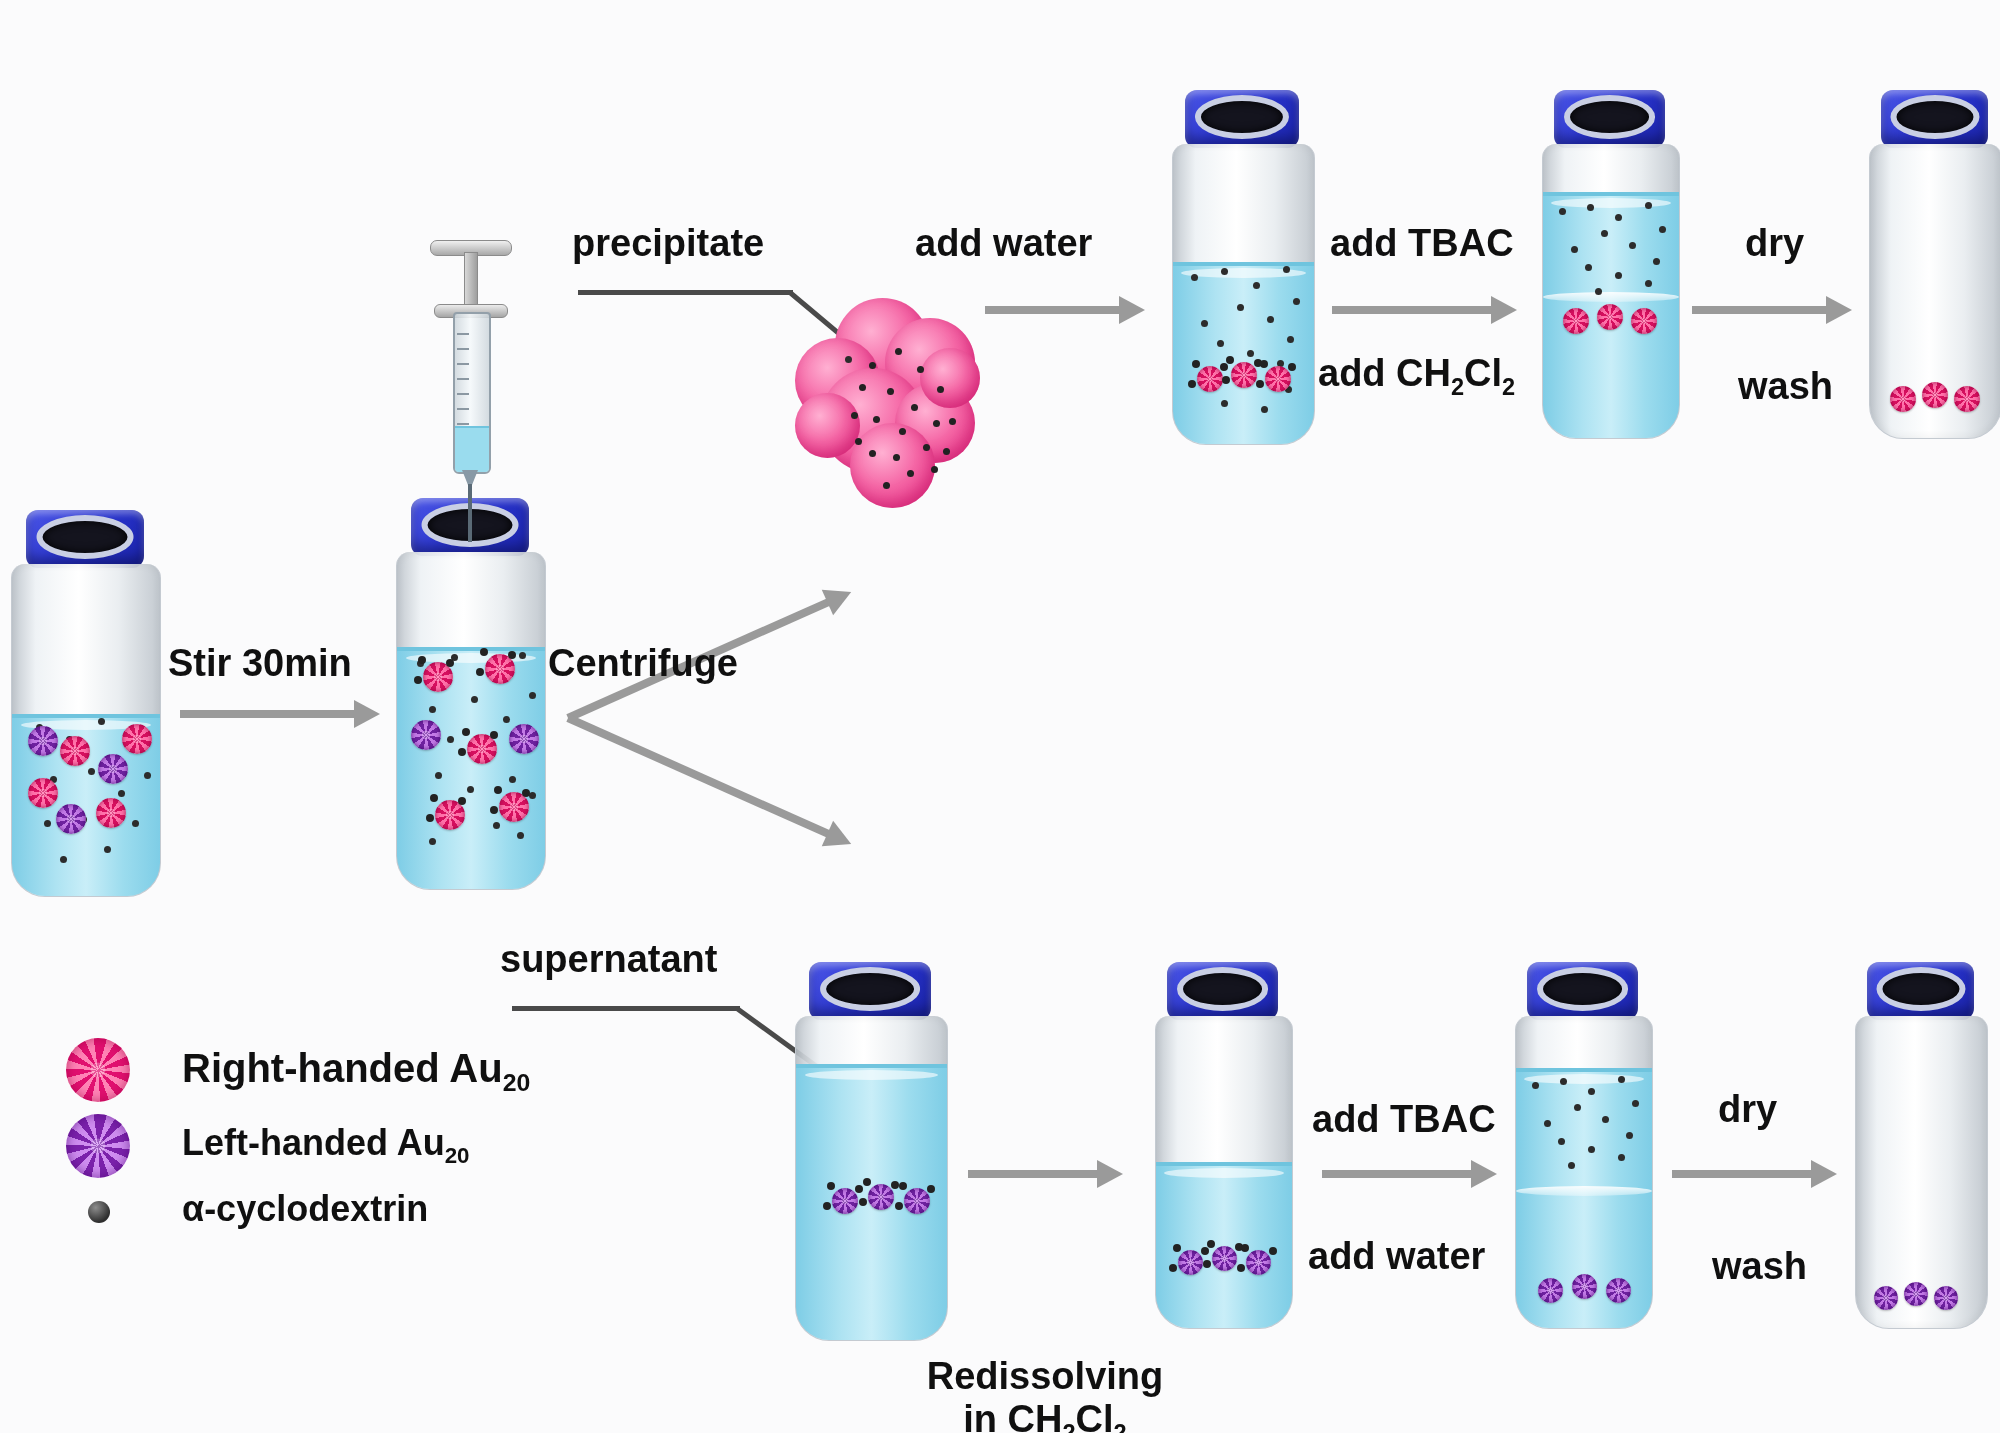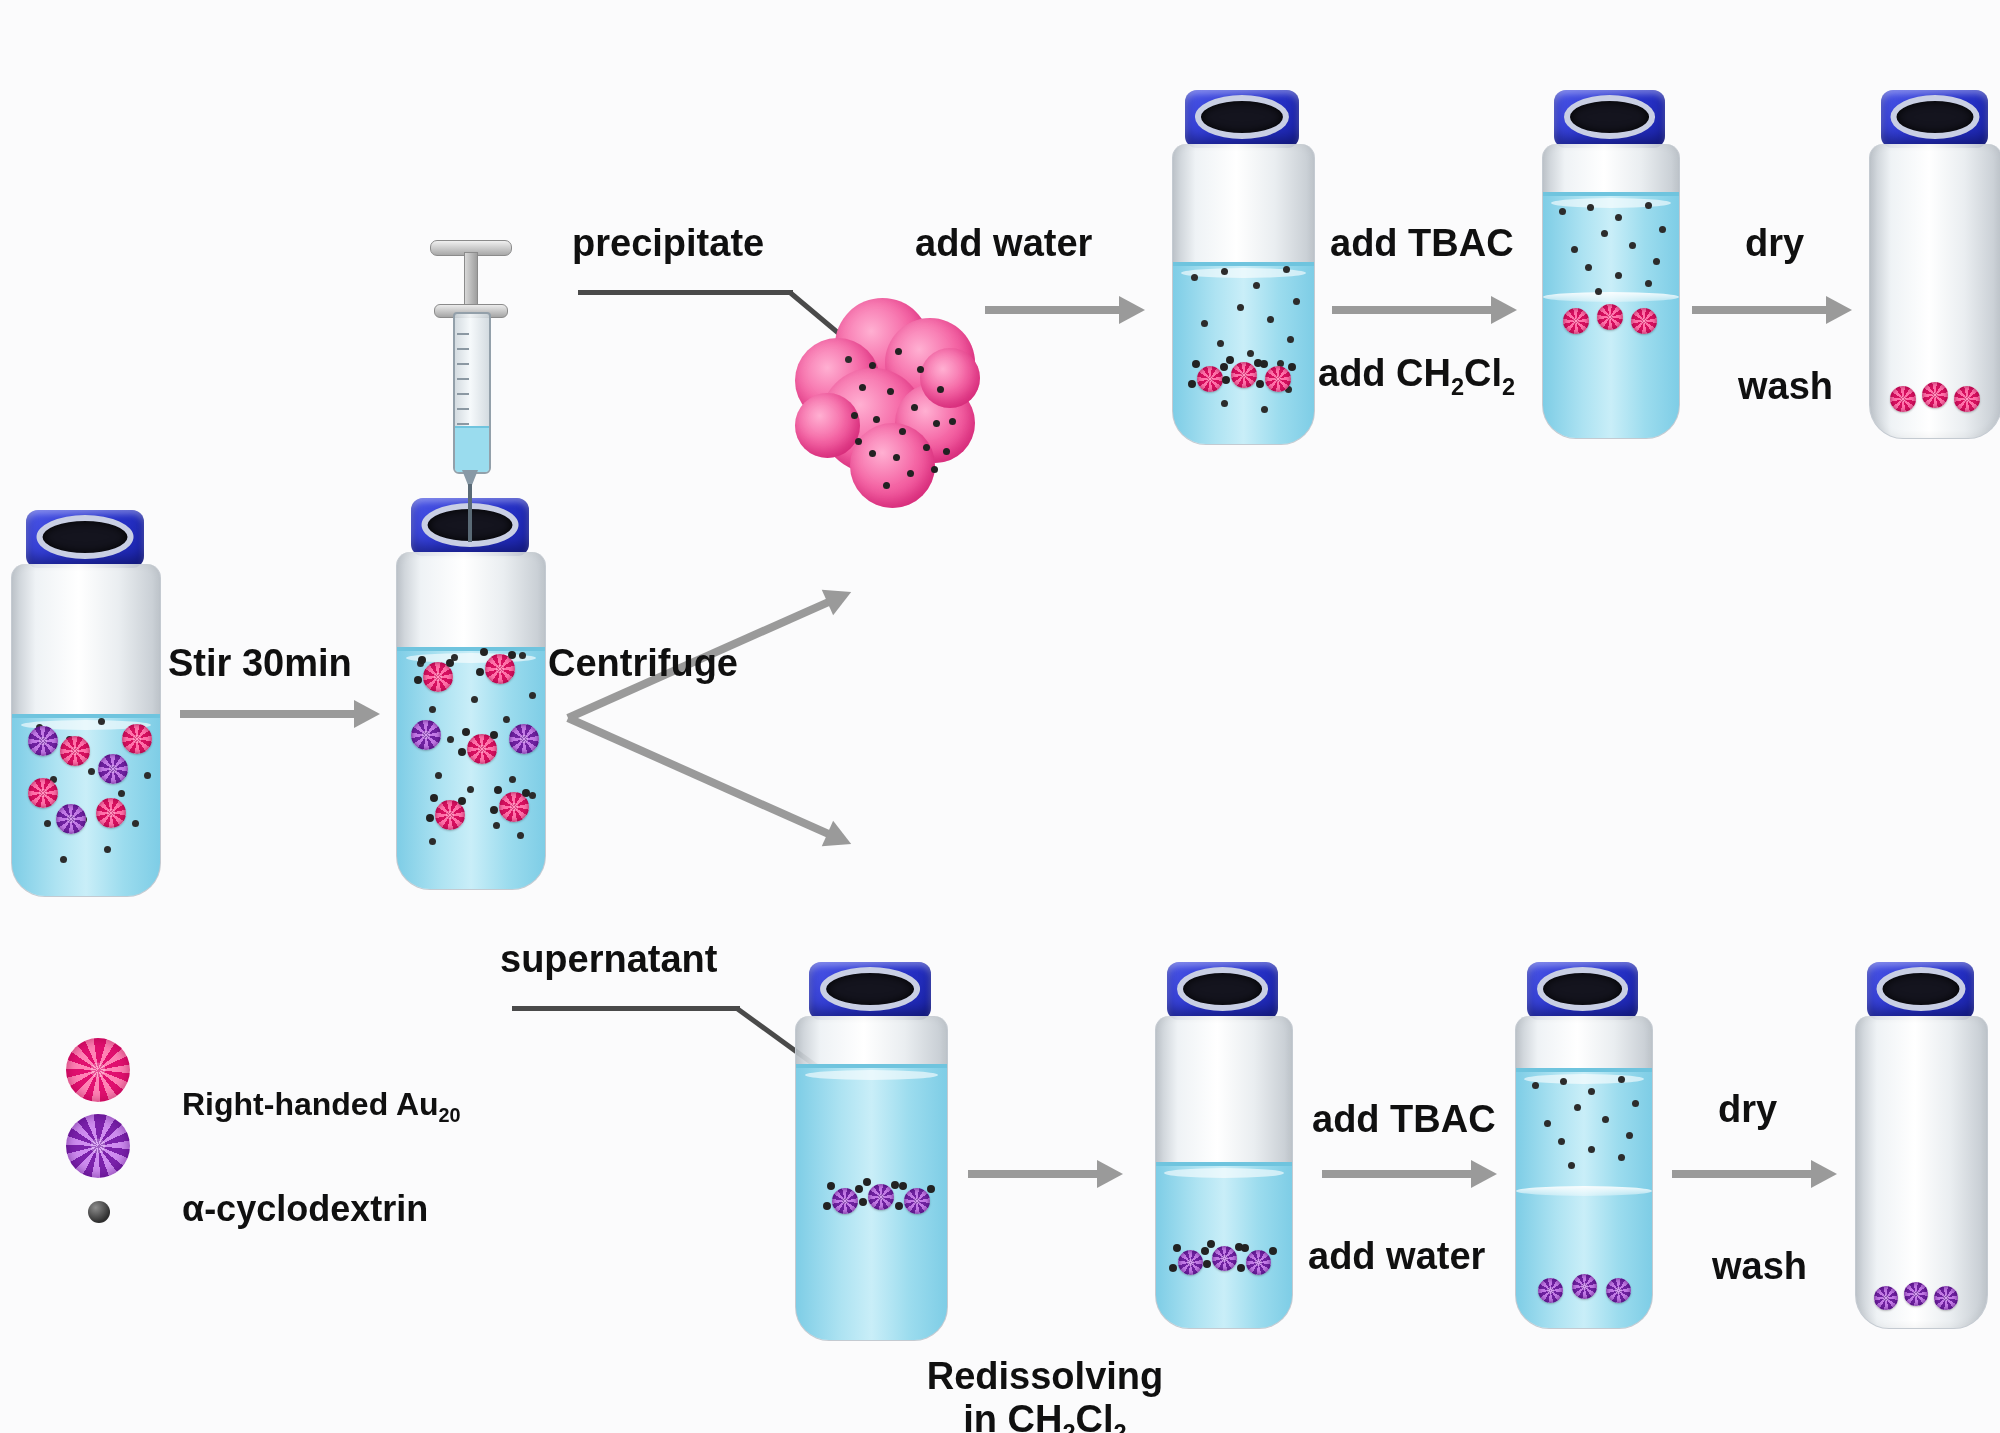--- a/index.html
+++ b/index.html
@@ -254,20 +254,21 @@
   <div class="vial" style="left:1848px; top:962px; width:145px; height:372px;">
     <div class="cap" style="left:19px; width:107px;"></div>
     <div class="vbody" style="left:7px; top:54px; width:131px; height:312px;">
       <b class="p pu" style="left:18px; top:270px; width:24px; height:24px;"></b>
       <b class="p pu" style="left:48px; top:266px; width:24px; height:24px;"></b>
       <b class="p pu" style="left:78px; top:270px; width:24px; height:24px;"></b>
     </div>
   </div>
 
   <div class="swirl pk" style="left:66px; top:1038px; width:64px; height:64px;"></div>
-  <span class="lbl" style="left:182px; top:1046px; font-size:32px;margin-top:40px;"><span>Right-handed Au</span><sub>20</sub></span>
+  <span class="lbl" style="left:182px; top:1046px; font-size:40px;"><span>Right-handed Au</span><sub>20</sub></span>
 
   <div class="swirl pu" style="left:66px; top:1114px; width:64px; height:64px;"></div>
+  <span class="lbl" style="left:182px; top:1122px; font-size:36px;"><span>Left-handed Au</span><sub>20</sub></span>
 
   <div class="ldot" style="left:88px; top:1201px; width:22px; height:22px;"></div>
   <span class="lbl" style="left:182px; top:1188px; font-size:36px;">α-cyclodextrin</span>
 
 </div>
 
 </body></html>

